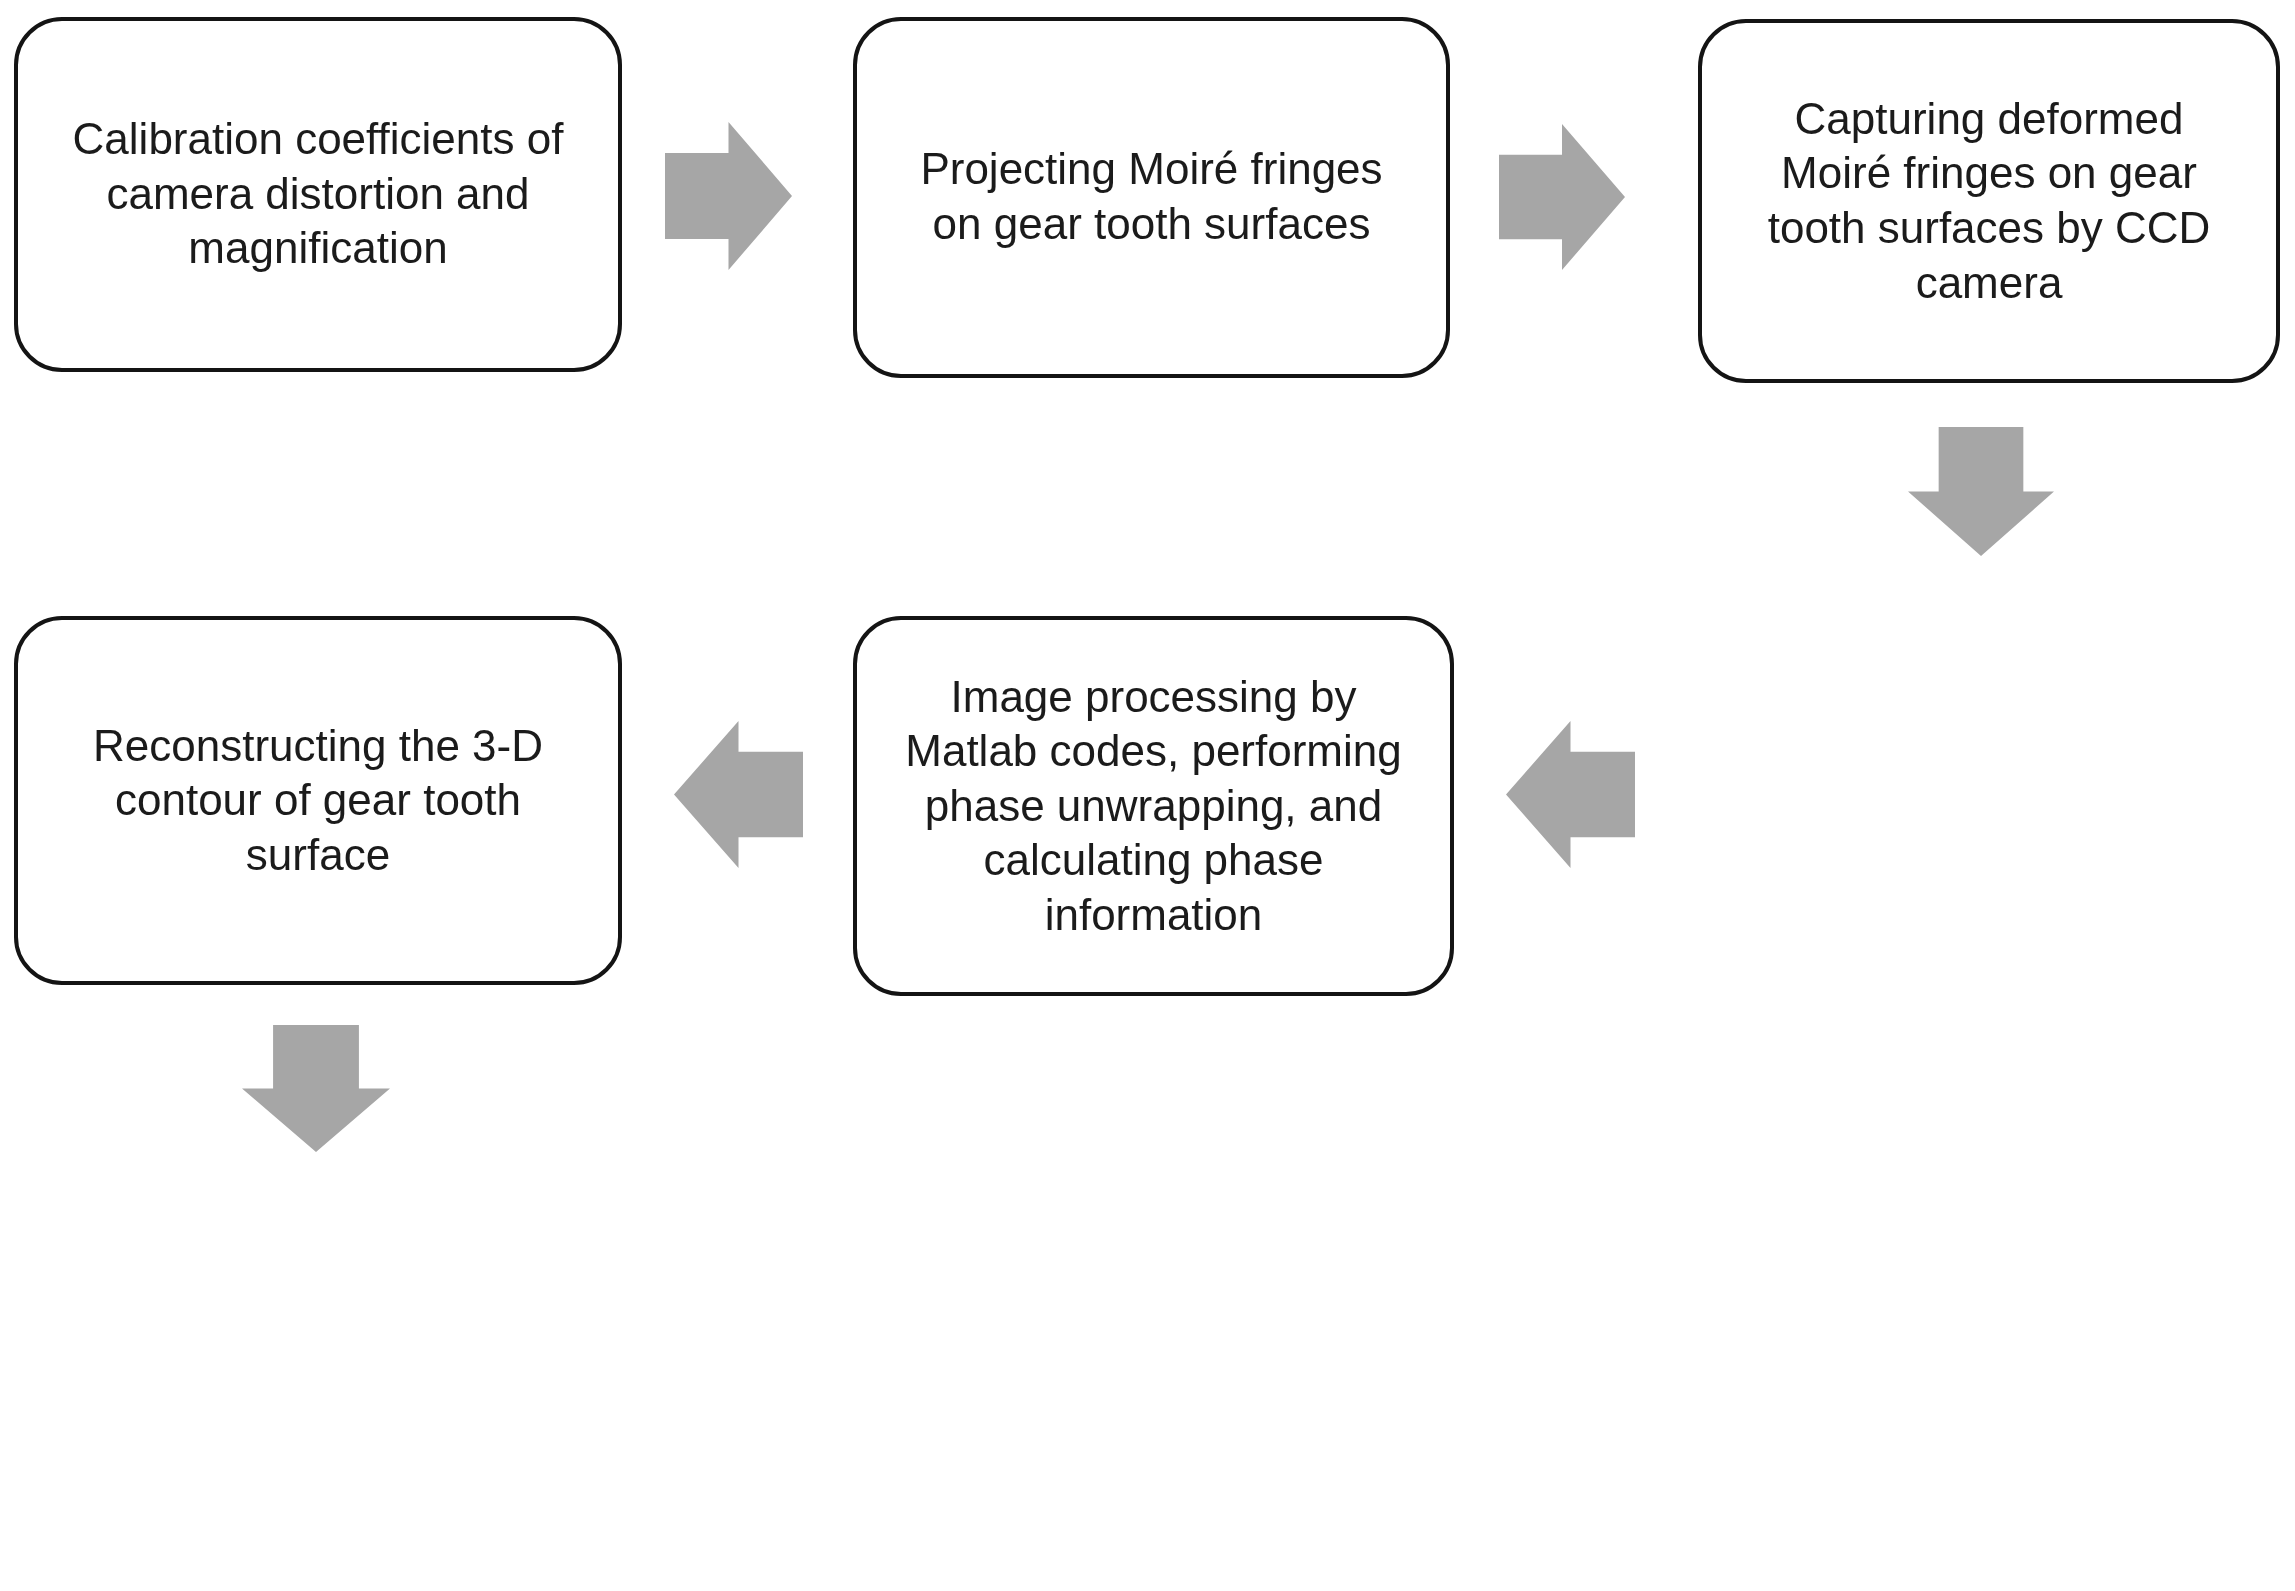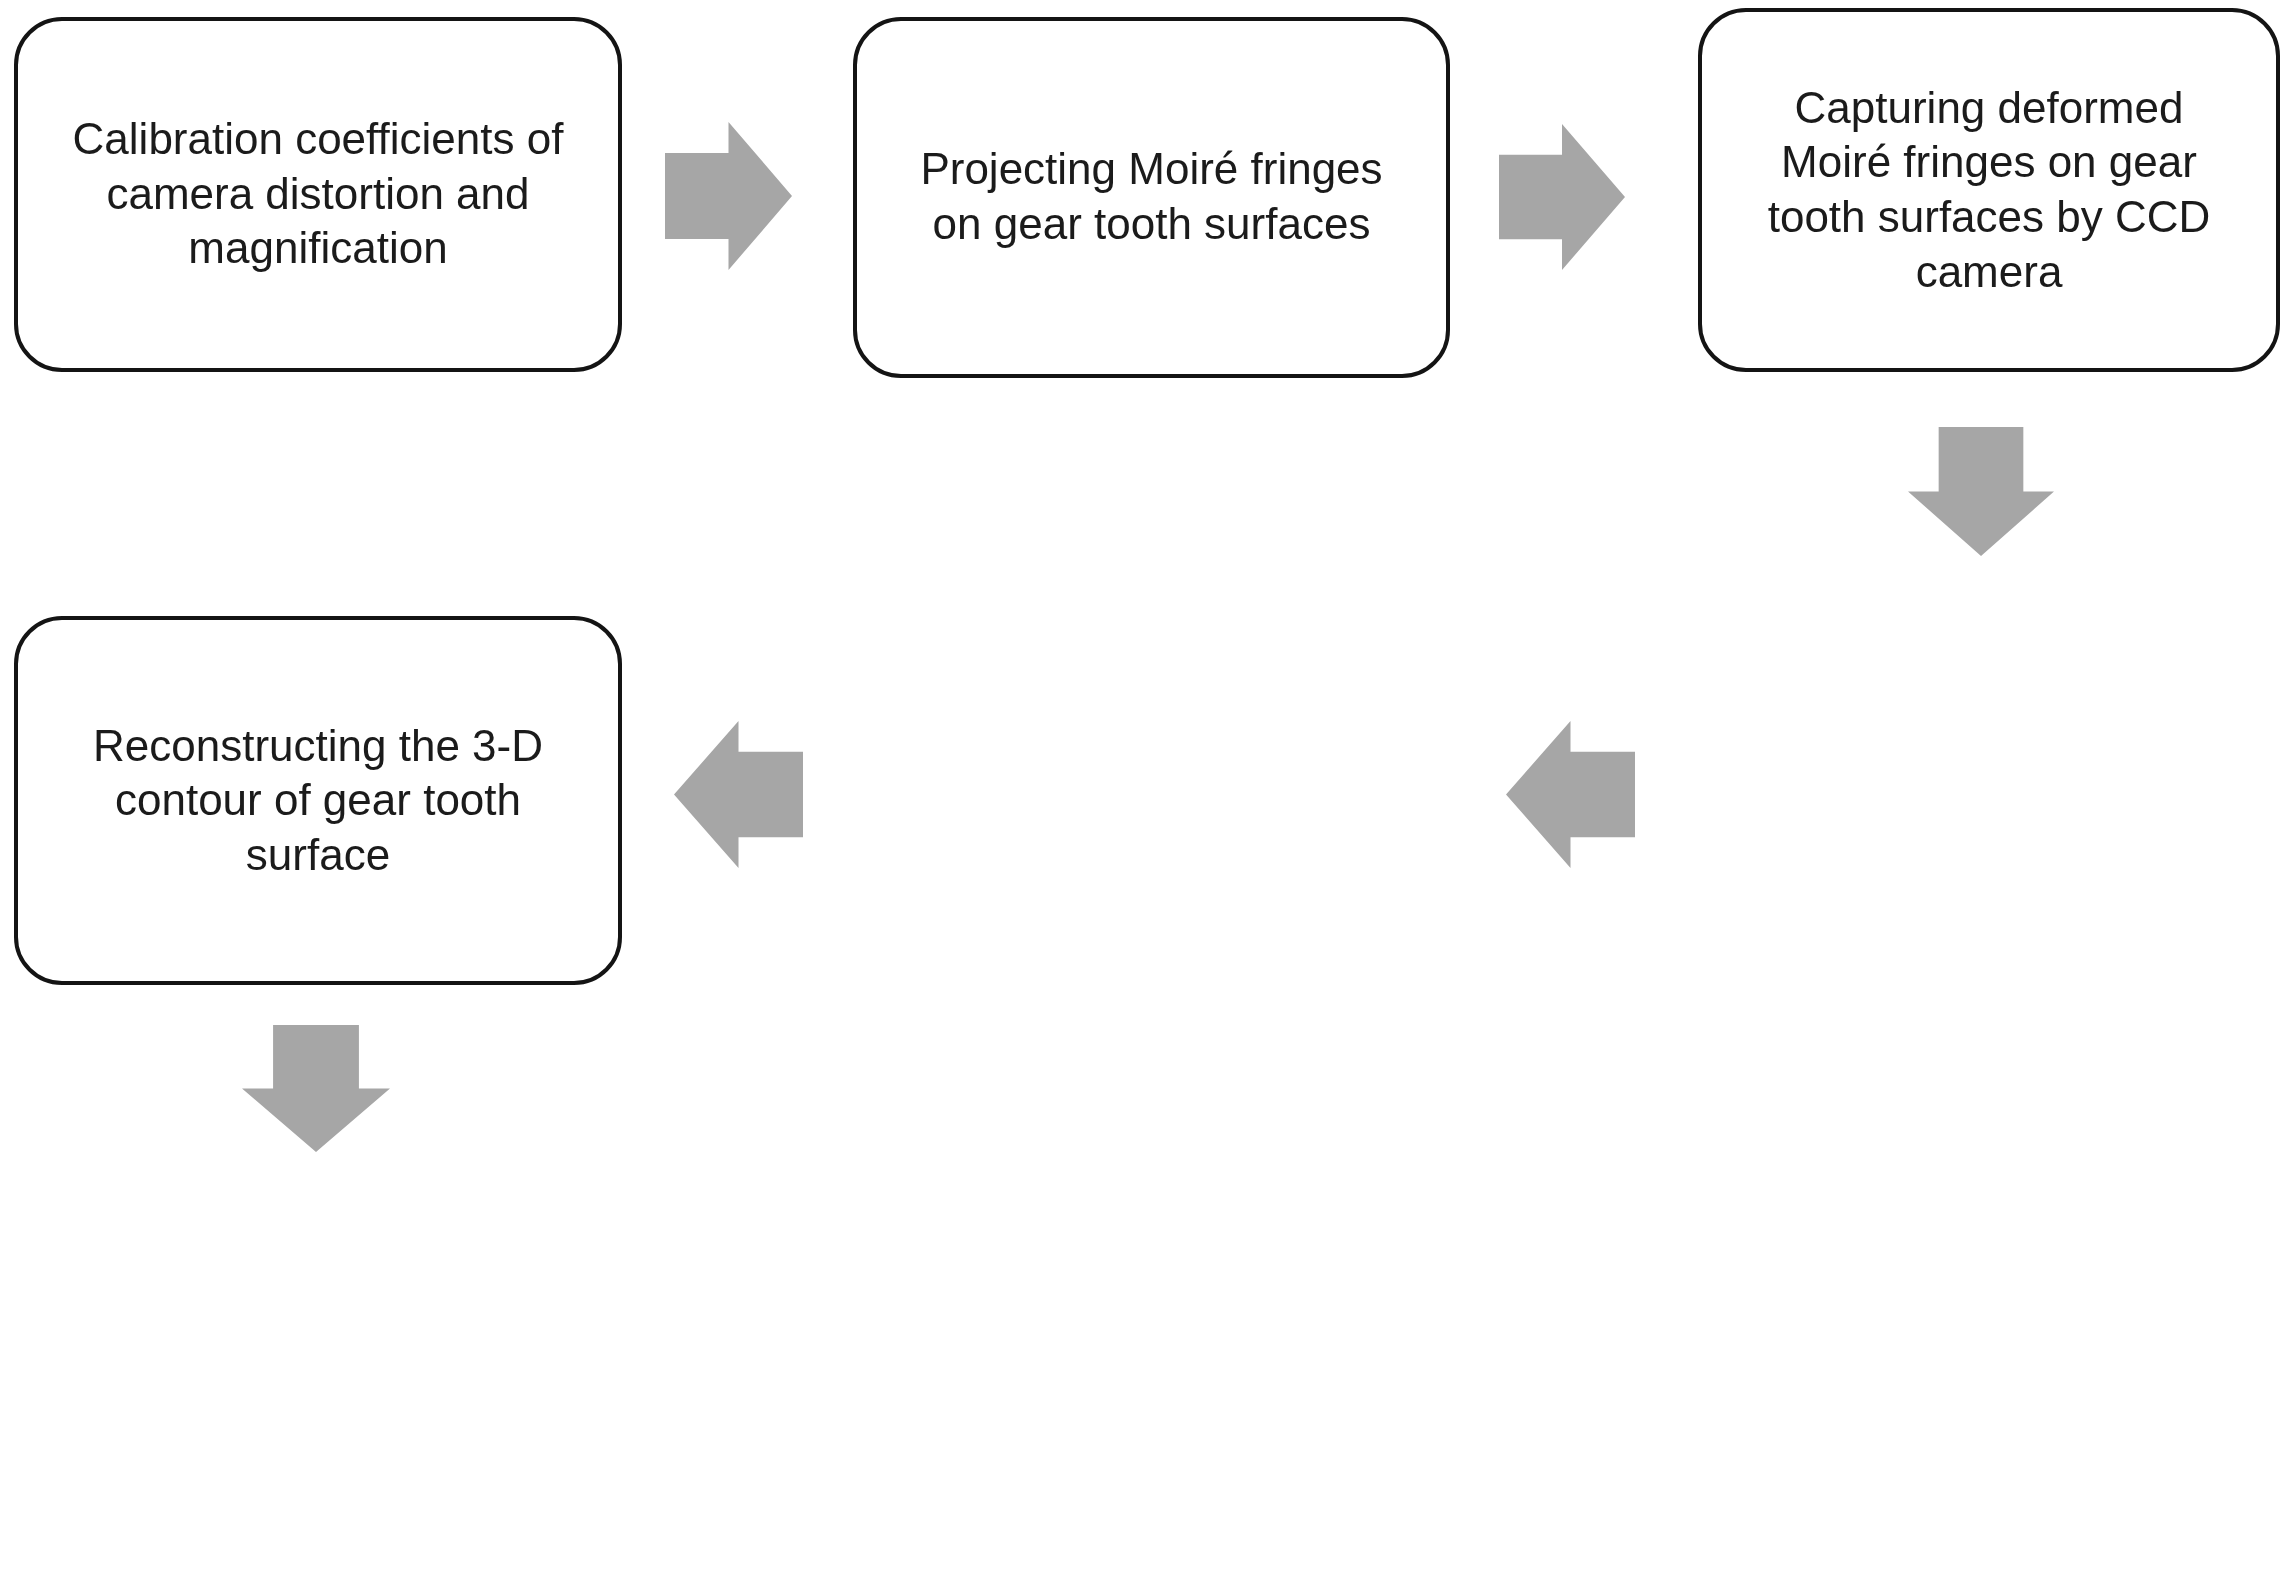--- a/index.html
+++ b/index.html
@@ -28,21 +28,21 @@
     line-height: 1.24;
     color: #1b1b1b;
     letter-spacing: 0px;
   }
   .block-arrow { position: absolute; }
   .block-arrow svg { display: block; width: 100%; height: 100%; }
 
   
   #box-calibration      { left: 14px;   top: 16.5px;   width: 608px; height: 355px; }
   #box-projecting       { left: 853px; top: 16.5px;   width: 597px; height: 361px; }
-  #box-capturing        { left: 1698px; top: 8px;   width: 582px; height: 364px; }
+  #box-capturing        { left: 1698px; top: 19px;   width: 582px; height: 364px; }
   #box-phase-shifting   { left: 1698px; top: 615px;  width: 582px; height: 367px; }
   #box-image-processing { left: 853px; top: 616px;  width: 601px; height: 380px; }
   #box-reconstructing   { left: 14px;   top: 616px;  width: 608px; height: 369px; }
   #box-comparison       { left: 14px;   top: 1213px; width: 608px; height: 365px; }
 
   
   #arrow-1 { left: 665px;  top: 122px;  width: 127px; height: 148px; }
   #arrow-2 { left: 1499px; top: 124px;  width: 126px; height: 146px; }
   #arrow-3 { left: 1908px; top: 427px;  width: 146px; height: 129px; }
   #arrow-4 { left: 1506px; top: 721px;  width: 129px; height: 147px; }
@@ -90,20 +90,27 @@
     </svg>
   </div>
 
 
   <div class="block-arrow" id="arrow-4">
     <svg viewBox="0 0 100 100" preserveAspectRatio="none">
       <polygon points="100,21 50,21 50,0 0,50 50,100 50,79 100,79" fill="#a6a6a6"></polygon>
     </svg>
   </div>
 
+  <div class="flow-box" id="box-image-processing">
+    <span class="label">Image processing by
+Matlab codes, performing
+phase unwrapping, and
+calculating phase
+information</span>
+  </div>
 
   <div class="block-arrow" id="arrow-5">
     <svg viewBox="0 0 100 100" preserveAspectRatio="none">
       <polygon points="100,21 50,21 50,0 0,50 50,100 50,79 100,79" fill="#a6a6a6"></polygon>
     </svg>
   </div>
 
   <div class="flow-box" id="box-reconstructing">
     <span class="label">Reconstructing the 3-D
 contour of gear tooth

